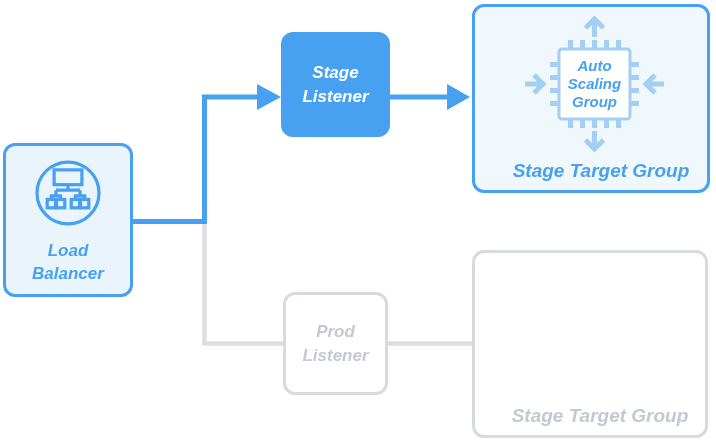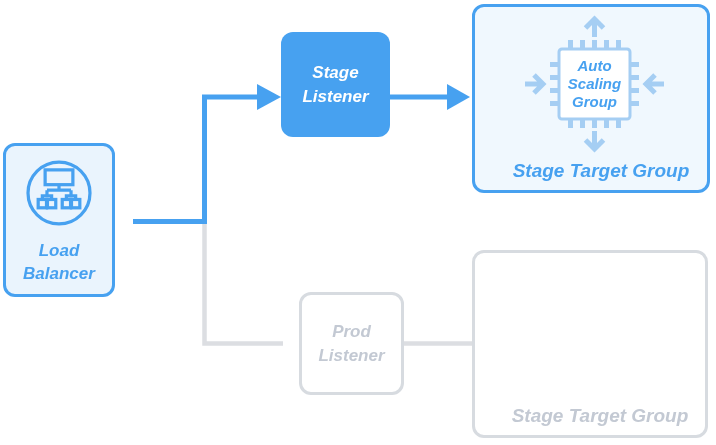--- a/index.html
+++ b/index.html
@@ -13,35 +13,35 @@
   
   .blue-line  { stroke:var(--primary-blue); stroke-width:5; fill:none; }
   .blue-head  { fill:var(--primary-blue); }
   .gray-line-s{ stroke:var(--gray-line); stroke-width:4.5; fill:none; }
 
   
   .node { position:absolute; box-sizing:border-box; border-radius:12px;
           display:flex; align-items:center; justify-content:center;
           font-weight:600; text-align:center;font-style:italic; }
   #load-balancer {
-    left:3px; top:143px; width:112px; height:154px;
+    left:3px; top:143px; width:130px; height:154px;
     background:var(--load-balancer-fill);
     border:3px solid var(--primary-blue);
     color:var(--primary-blue); font-size:17px; line-height:23px;
     flex-direction:column; gap:9px;
   }
   #stage-listener {
     left:281px; top:32px; width:109px; height:105px;
     background:var(--primary-blue); color:var(--white);
     font-size:17px; line-height:24px;
   }
   #prod-listener {
     left:283px; top:292px; width:105px; height:103px;
     background:var(--white); border:3px solid var(--gray-border);
-    color:var(--gray-text); font-size:17px; line-height:24px;margin-left:16px;
+    color:var(--gray-text); font-size:17px; line-height:24px;
   }
   #stage-target-group {
     left:472px; top:4px; width:238px; height:189px;
     background:var(--stage-target-fill);
     border:3px solid var(--primary-blue);
   }
   #prod-target-group {
     left:472px; top:250px; width:236px; height:188px;
     background:var(--white); border:3px solid var(--gray-border);
   }

